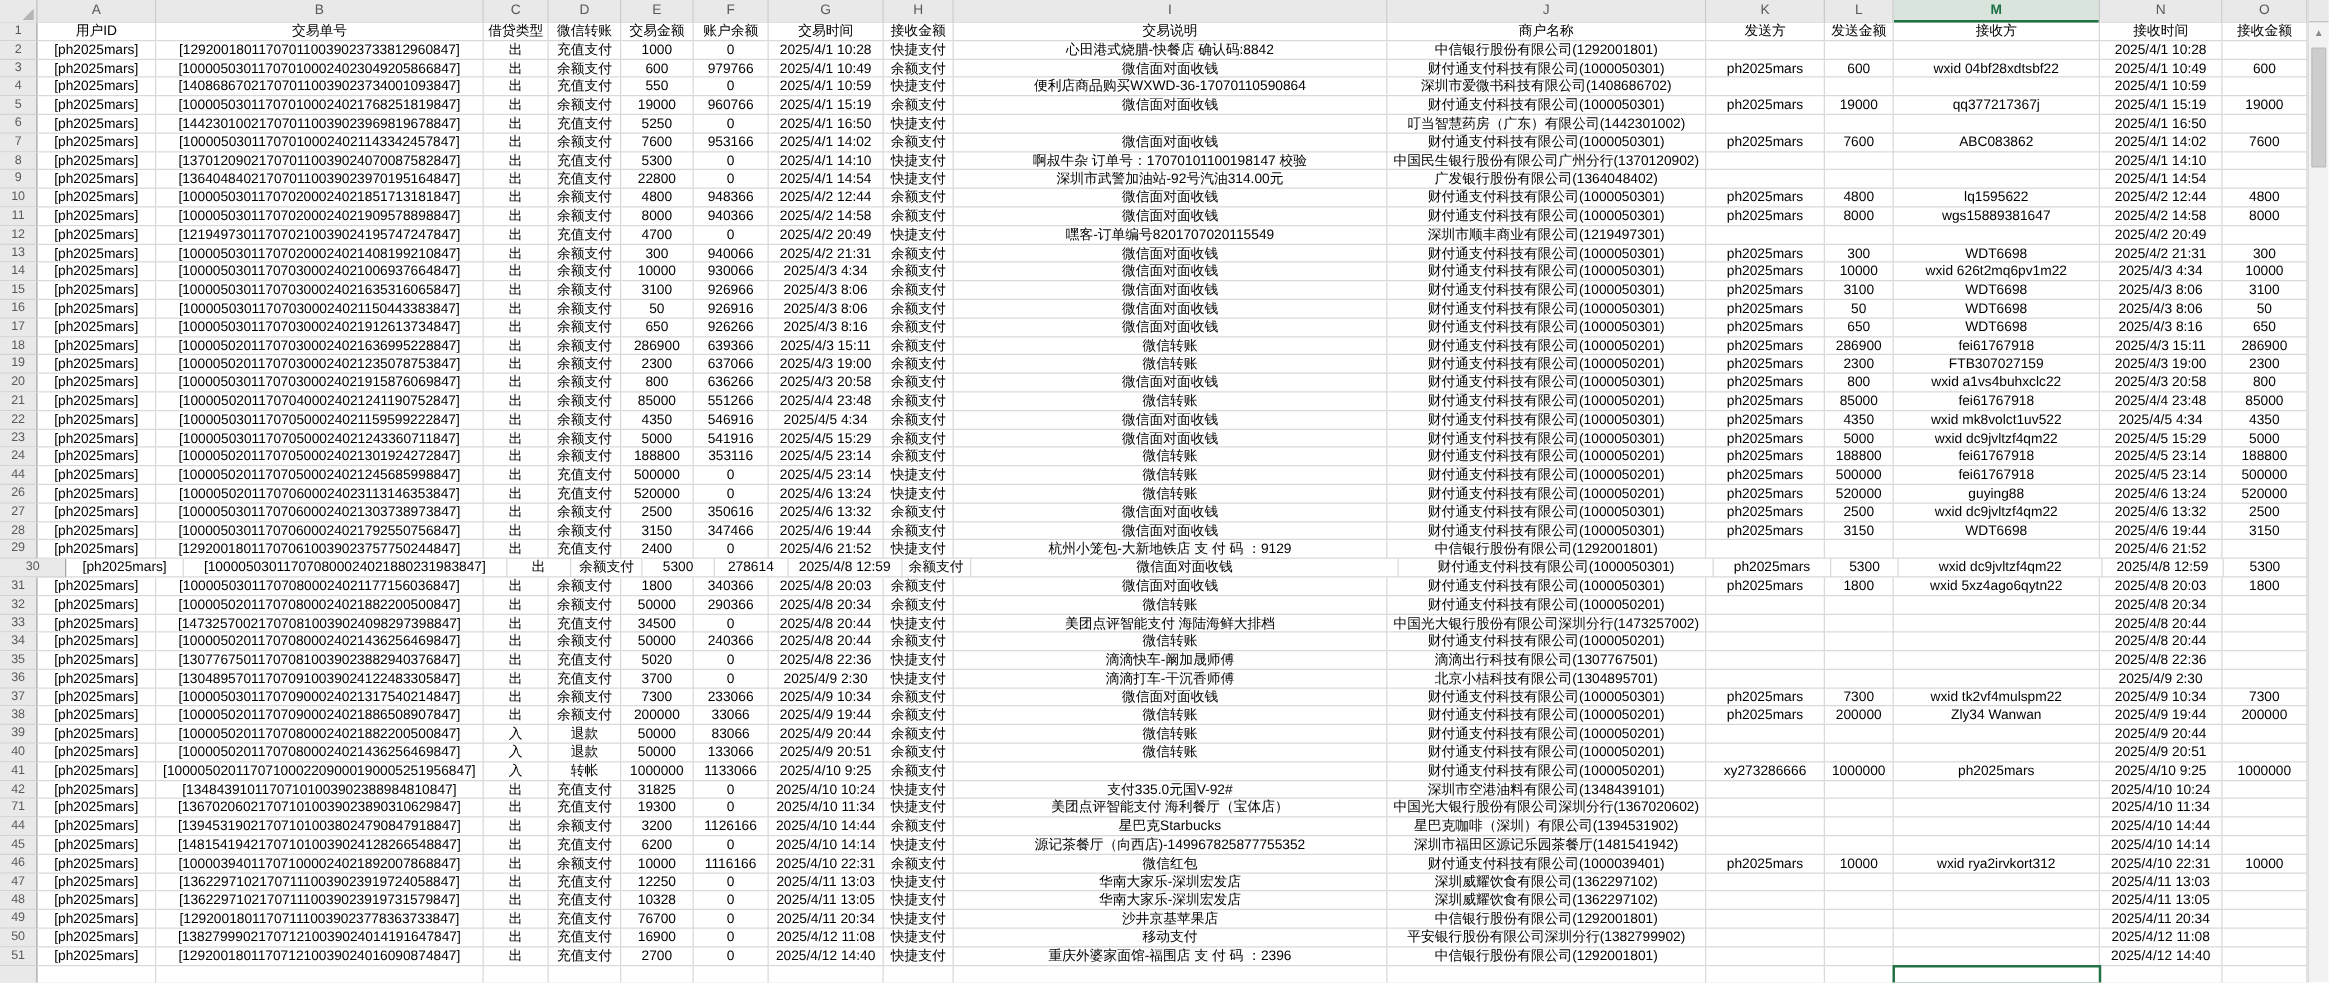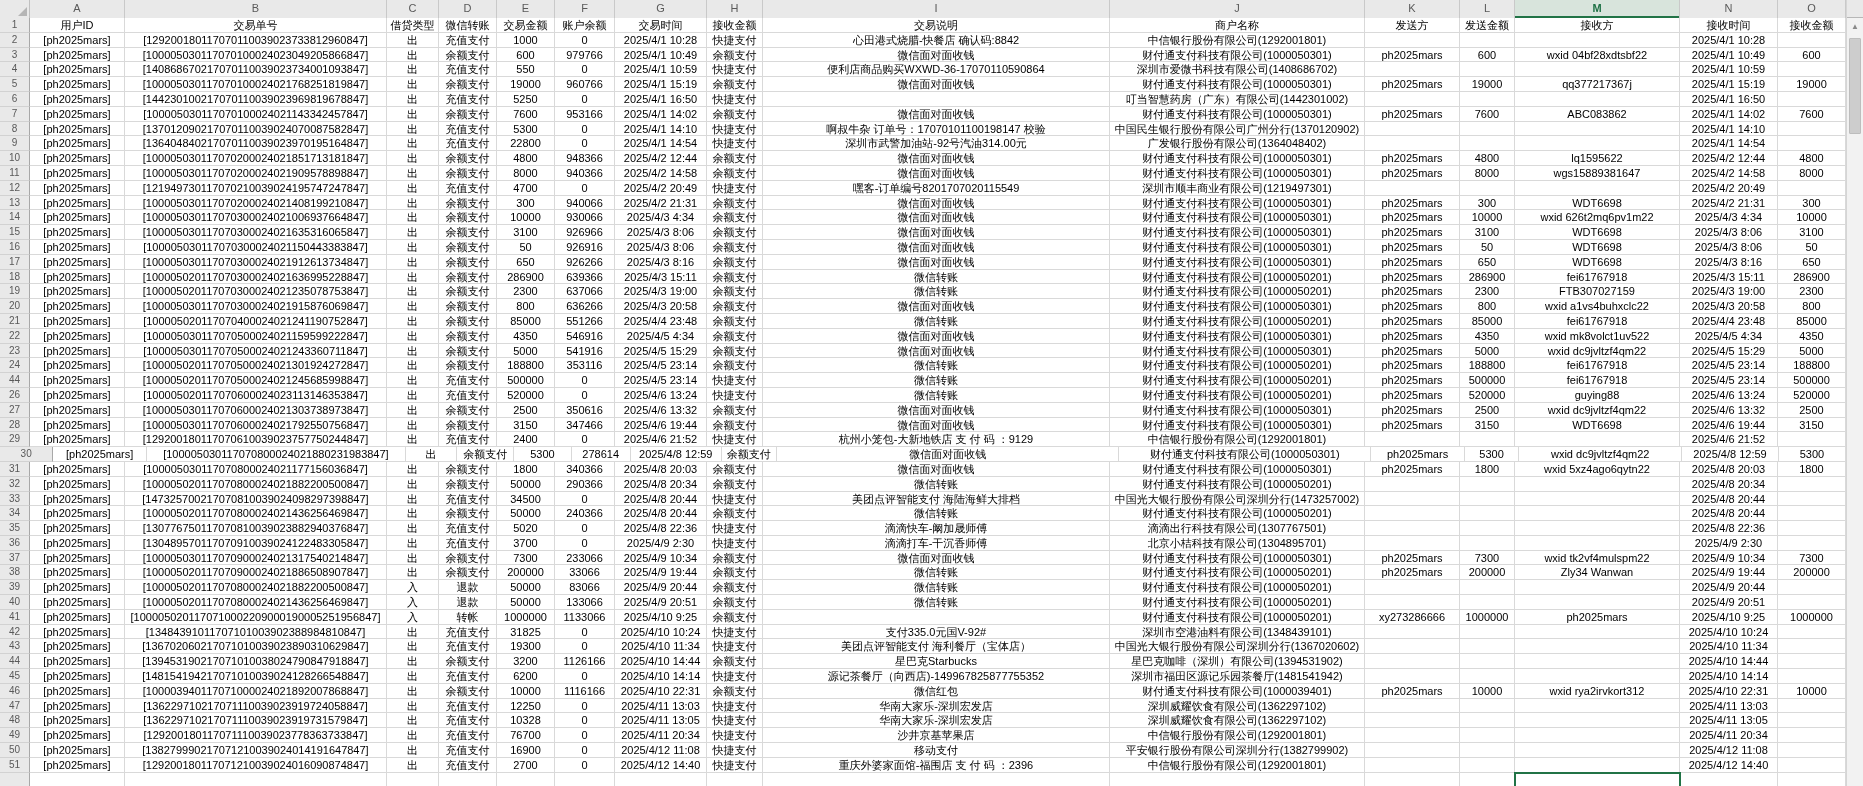--- a/index.html
+++ b/index.html
@@ -837,21 +837,21 @@
       <div class="cell" style="width:56px">快捷支付</div>
       <div class="cell" style="width:347px">支付335.0元国V-92#</div>
       <div class="cell ovf" style="width:255px">深圳市空港油料有限公司(1348439101)</div>
       <div class="cell" style="width:95px"></div>
       <div class="cell" style="width:55px"></div>
       <div class="cell" style="width:165px"></div>
       <div class="cell" style="width:98px">2025/4/10 10:24</div>
       <div class="cell" style="width:68px"></div>
     </div>
     <div class="row">
-      <div class="gut" style="width:30px">43</div>
+      <div class="gut" style="width:30px">71</div>
       <div class="cell" style="width:95px">[ph2025mars]</div>
       <div class="cell" style="width:262px">[136702060217071010039023890310629847]</div>
       <div class="cell" style="width:52px">出</div>
       <div class="cell" style="width:58px">充值支付</div>
       <div class="cell" style="width:58px">19300</div>
       <div class="cell" style="width:60px">0</div>
       <div class="cell" style="width:92px">2025/4/10 11:34</div>
       <div class="cell" style="width:56px">快捷支付</div>
       <div class="cell" style="width:347px">美团点评智能支付 海利餐厅（宝体店）</div>
       <div class="cell ovf" style="width:255px">中国光大银行股份有限公司深圳分行(1367020602)</div>

